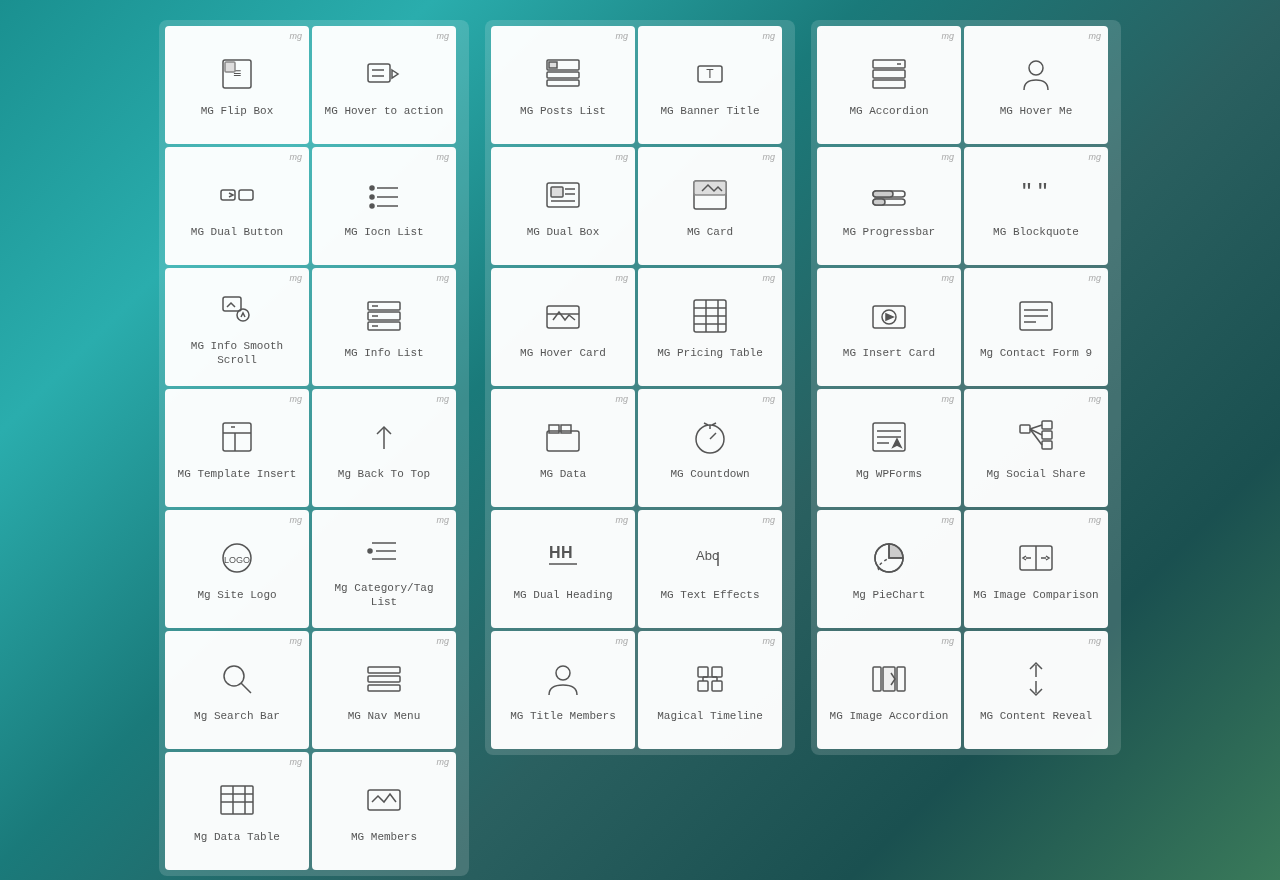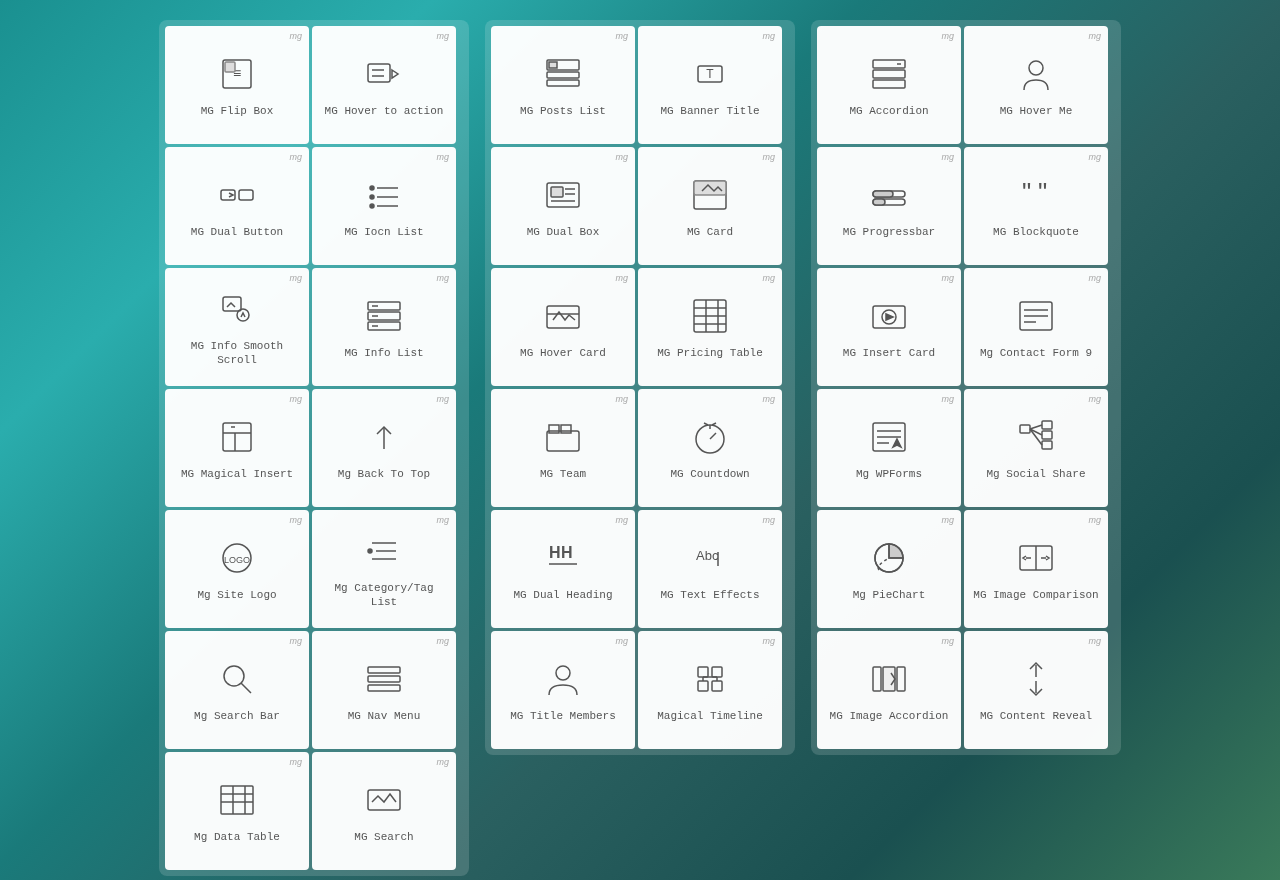--- a/index.html
+++ b/index.html
@@ -176,21 +176,21 @@
       <div class="widget-card">
       <span class="mg-badge">mg</span>
       <div class="widget-icon">
         <svg viewBox="0 0 40 40">
             <rect x="6" y="6" width="28" height="28" rx="2"></rect>
             <line x1="6" y1="16" x2="34" y2="16"></line>
             <line x1="18" y1="16" x2="18" y2="34"></line>
             <line x1="14" y1="10" x2="18" y2="10"></line>
           </svg>
       </div>
-      <span class="widget-label">MG Magical Insert</span>
+      <span class="widget-label">MG Template Insert</span>
     </div>
       <div class="widget-card">
       <span class="mg-badge">mg</span>
       <div class="widget-icon">
         <svg viewBox="0 0 40 40">
             <line x1="20" y1="32" x2="20" y2="10"></line>
             <path d="M13 17 L20 10 L27 17" fill="none"></path>
           </svg>
       </div>
       <span class="widget-label">Mg Back To Top</span>
@@ -252,21 +252,21 @@
       <span class="widget-label">Mg Data Table</span>
     </div>
       <div class="widget-card">
       <span class="mg-badge">mg</span>
       <div class="widget-icon">
         <svg viewBox="0 0 40 40">
             <rect x="4" y="10" width="32" height="20" rx="2"></rect>
             <path d="M8 22 l6-6 l6 6 l6-8 l6 8"></path>
           </svg>
       </div>
-      <span class="widget-label">MG Search</span>
+      <span class="widget-label">MG Members</span>
     </div>
     </div>
     <div class="column">
       <div class="widget-card">
       <span class="mg-badge">mg</span>
       <div class="widget-icon">
         <svg viewBox="0 0 40 40">
             <rect x="4" y="6" width="32" height="10" rx="1"></rect>
             <rect x="4" y="18" width="32" height="6" rx="1"></rect>
             <rect x="4" y="26" width="32" height="6" rx="1"></rect>
@@ -336,21 +336,21 @@
     </div>
       <div class="widget-card">
       <span class="mg-badge">mg</span>
       <div class="widget-icon">
         <svg viewBox="0 0 40 40">
             <rect x="4" y="14" width="32" height="20" rx="2"></rect>
             <rect x="6" y="8" width="10" height="8" rx="2 2 0 0"></rect>
             <rect x="18" y="8" width="10" height="8" rx="2 2 0 0"></rect>
           </svg>
       </div>
-      <span class="widget-label">MG Team</span>
+      <span class="widget-label">MG Data</span>
     </div>
       <div class="widget-card">
       <span class="mg-badge">mg</span>
       <div class="widget-icon">
         <svg viewBox="0 0 40 40">
             <circle cx="20" cy="22" r="14"></circle>
             <line x1="20" y1="8" x2="20" y2="12"></line>
             <line x1="20" y1="22" x2="26" y2="16"></line>
             <line x1="14" y1="6" x2="18" y2="8"></line>
             <line x1="26" y1="6" x2="22" y2="8"></line>

